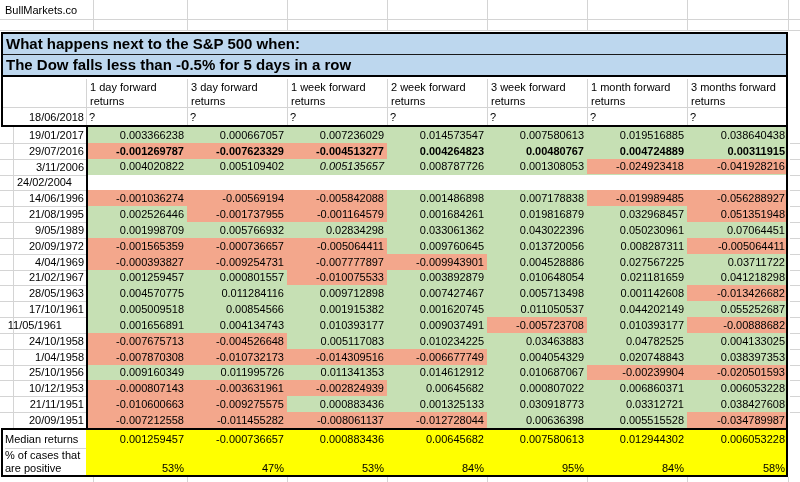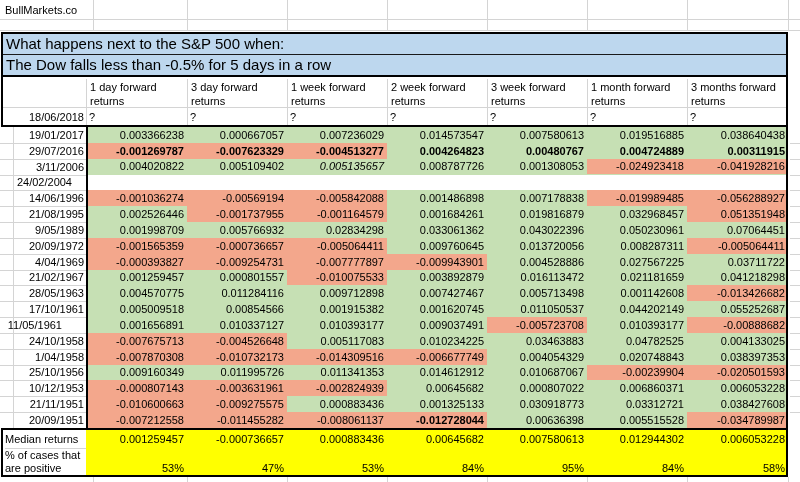--- a/index.html
+++ b/index.html
@@ -3,21 +3,21 @@
 <meta charset="utf-8">
 <style>
   html,body{margin:0;padding:0;background:#fff;}
   .sheet{position:relative;width:800px;height:482px;background:#ffffff;overflow:hidden;
          font-family:"Liberation Sans","DejaVu Sans",sans-serif;color:#000;}
   .abs{position:absolute;}
   .gridline{position:absolute;background:#d4d4d4;pointer-events:none;}
   .brand{position:absolute;left:5px;top:3px;font-size:11px;line-height:14px;}
   .title-block{position:absolute;left:1px;top:32px;width:787px;height:45px;box-sizing:border-box;
                border:2px solid #000;}
-  .title-line{height:20px;line-height:20px;font-size:15px;font-weight:normal;padding-left:3px;white-space:nowrap;}
+  .title-line{height:20px;line-height:20px;font-size:15px;font-weight:bold;padding-left:3px;white-space:nowrap;}
   .title-line.first{border-bottom:1px solid #1a1a1a;}
   .block-border{position:absolute;box-sizing:border-box;pointer-events:none;border:0 solid #000;}
   .hdr-cells{position:absolute;left:86px;top:79px;width:702px;height:29px;display:flex;}
   .hdr-cell{box-sizing:border-box;font-size:11px;line-height:14px;padding:1px 0 0 4px;white-space:nowrap;overflow:hidden;}
   .pending-date,.date-cell{font-size:11px;text-align:right;padding-right:2px;box-sizing:border-box;white-space:nowrap;}
   .pending-cells{position:absolute;left:86px;top:108px;width:702px;height:19px;display:flex;}
   .pending-cell{box-sizing:border-box;font-size:11px;line-height:19px;padding-left:3px;}
   #date-col,#data-grid{position:absolute;overflow:hidden;}
   #date-col{left:0;top:127px;width:86px;height:301px;}
   #data-grid{left:86px;top:127px;width:702px;height:301px;}
@@ -253,21 +253,21 @@
         <div class="dcell" style="width: 100px; line-height: 16px; background: rgb(243, 167, 140);">-0.009943901</div>
         <div class="dcell" style="width: 100px; line-height: 16px; background: rgb(198, 224, 180);">0.004528886</div>
         <div class="dcell" style="width: 100px; line-height: 16px; background: rgb(198, 224, 180);">0.027567225</div>
         <div class="dcell" style="width: 101px; line-height: 16px; background: rgb(198, 224, 180);">0.03711722</div>
       </div>
       <div class="drow" style="top: 143px; height: 15px;">
         <div class="dcell" style="width: 101px; line-height: 15px; background: rgb(198, 224, 180);">0.001259457</div>
         <div class="dcell" style="width: 100px; line-height: 15px; background: rgb(198, 224, 180);">0.000801557</div>
         <div class="dcell" style="width: 100px; line-height: 15px; background: rgb(243, 167, 140);">-0.010075533</div>
         <div class="dcell" style="width: 100px; line-height: 15px; background: rgb(198, 224, 180);">0.003892879</div>
-        <div class="dcell" style="width: 100px; line-height: 15px; background: rgb(198, 224, 180);">0.016113472</div>
+        <div class="dcell" style="width: 100px; line-height: 15px; background: rgb(198, 224, 180);">0.010648054</div>
         <div class="dcell" style="width: 100px; line-height: 15px; background: rgb(198, 224, 180);">0.021181659</div>
         <div class="dcell" style="width: 101px; line-height: 15px; background: rgb(198, 224, 180);">0.041218298</div>
       </div>
       <div class="drow" style="top: 158px; height: 16px;">
         <div class="dcell" style="width: 101px; line-height: 16px; background: rgb(198, 224, 180);">0.004570775</div>
         <div class="dcell" style="width: 100px; line-height: 16px; background: rgb(198, 224, 180);">0.011284116</div>
         <div class="dcell" style="width: 100px; line-height: 16px; background: rgb(198, 224, 180);">0.009712898</div>
         <div class="dcell" style="width: 100px; line-height: 16px; background: rgb(198, 224, 180);">0.007427467</div>
         <div class="dcell" style="width: 100px; line-height: 16px; background: rgb(198, 224, 180);">0.005713498</div>
         <div class="dcell" style="width: 100px; line-height: 16px; background: rgb(198, 224, 180);">0.001142608</div>
@@ -277,21 +277,21 @@
         <div class="dcell" style="width: 101px; line-height: 16px; background: rgb(198, 224, 180);">0.005009518</div>
         <div class="dcell" style="width: 100px; line-height: 16px; background: rgb(198, 224, 180);">0.00854566</div>
         <div class="dcell" style="width: 100px; line-height: 16px; background: rgb(198, 224, 180);">0.001915382</div>
         <div class="dcell" style="width: 100px; line-height: 16px; background: rgb(198, 224, 180);">0.001620745</div>
         <div class="dcell" style="width: 100px; line-height: 16px; background: rgb(198, 224, 180);">0.011050537</div>
         <div class="dcell" style="width: 100px; line-height: 16px; background: rgb(198, 224, 180);">0.044202149</div>
         <div class="dcell" style="width: 101px; line-height: 16px; background: rgb(198, 224, 180);">0.055252687</div>
       </div>
       <div class="drow" style="top: 190px; height: 16px;">
         <div class="dcell" style="width: 101px; line-height: 16px; background: rgb(198, 224, 180);">0.001656891</div>
-        <div class="dcell" style="width: 100px; line-height: 16px; background: rgb(198, 224, 180);">0.010337127</div>
+        <div class="dcell" style="width: 100px; line-height: 16px; background: rgb(198, 224, 180);">0.004134743</div>
         <div class="dcell" style="width: 100px; line-height: 16px; background: rgb(198, 224, 180);">0.010393177</div>
         <div class="dcell" style="width: 100px; line-height: 16px; background: rgb(198, 224, 180);">0.009037491</div>
         <div class="dcell" style="width: 100px; line-height: 16px; background: rgb(243, 167, 140);">-0.005723708</div>
         <div class="dcell" style="width: 100px; line-height: 16px; background: rgb(198, 224, 180);">0.010393177</div>
         <div class="dcell" style="width: 101px; line-height: 16px; background: rgb(243, 167, 140);">-0.00888682</div>
       </div>
       <div class="drow" style="top: 206px; height: 16px;">
         <div class="dcell" style="width: 101px; line-height: 16px; background: rgb(243, 167, 140);">-0.007675713</div>
         <div class="dcell" style="width: 100px; line-height: 16px; background: rgb(243, 167, 140);">-0.004526648</div>
         <div class="dcell" style="width: 100px; line-height: 16px; background: rgb(198, 224, 180);">0.005117083</div>
@@ -333,21 +333,21 @@
         <div class="dcell" style="width: 100px; line-height: 16px; background: rgb(198, 224, 180);">0.000883436</div>
         <div class="dcell" style="width: 100px; line-height: 16px; background: rgb(198, 224, 180);">0.001325133</div>
         <div class="dcell" style="width: 100px; line-height: 16px; background: rgb(198, 224, 180);">0.030918773</div>
         <div class="dcell" style="width: 100px; line-height: 16px; background: rgb(198, 224, 180);">0.03312721</div>
         <div class="dcell" style="width: 101px; line-height: 16px; background: rgb(198, 224, 180);">0.038427608</div>
       </div>
       <div class="drow" style="top: 285px; height: 16px;">
         <div class="dcell" style="width: 101px; line-height: 16px; background: rgb(243, 167, 140);">-0.007212558</div>
         <div class="dcell" style="width: 100px; line-height: 16px; background: rgb(243, 167, 140);">-0.011455282</div>
         <div class="dcell" style="width: 100px; line-height: 16px; background: rgb(243, 167, 140);">-0.008061137</div>
-        <div class="dcell" style="width: 100px; line-height: 16px; background: rgb(243, 167, 140); font-weight: bold;">-0.012728044</div>
+        <div class="dcell" style="width: 100px; line-height: 16px; background: rgb(243, 167, 140);">-0.012728044</div>
         <div class="dcell" style="width: 100px; line-height: 16px; background: rgb(198, 224, 180);">0.00636398</div>
         <div class="dcell" style="width: 100px; line-height: 16px; background: rgb(198, 224, 180);">0.005515528</div>
         <div class="dcell" style="width: 101px; line-height: 16px; background: rgb(243, 167, 140);">-0.034789987</div>
       </div>
     </div>
 
   <div class="median-block" id="median-block">
     <div id="summary-yellow" class="abs" style="left: 83px; top: 0px; width: 700px; height: 45px; background: rgb(255, 255, 0);"></div>
     <div class="mlabel">Median returns</div>
     <div class="plabel">

